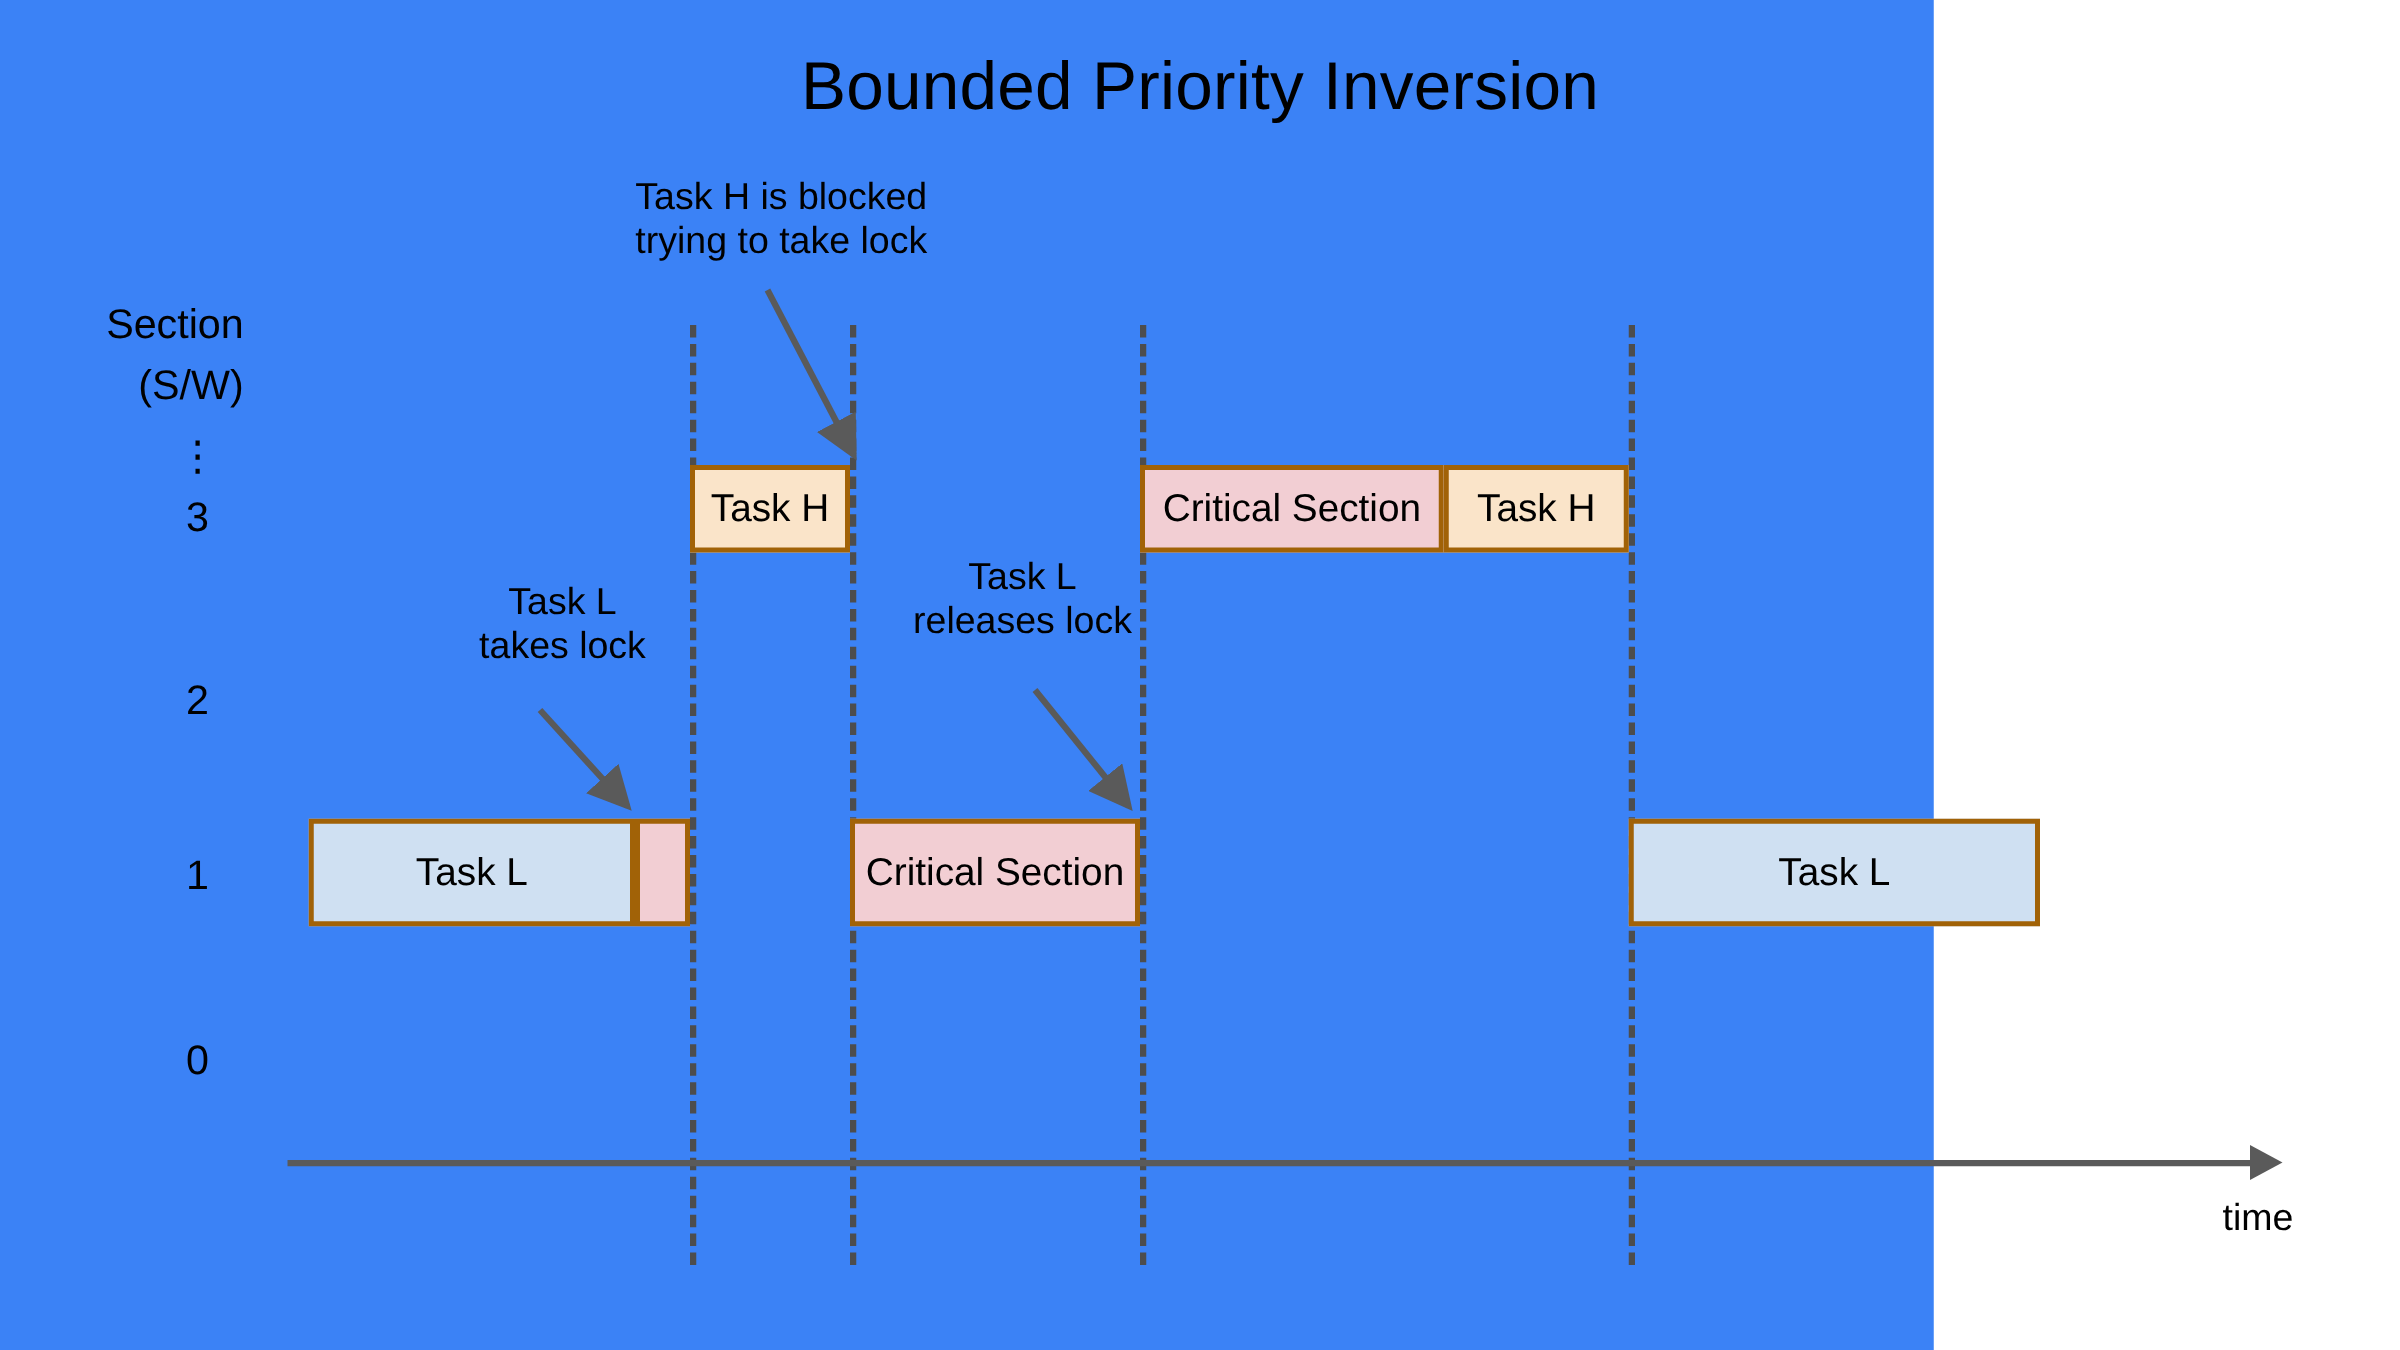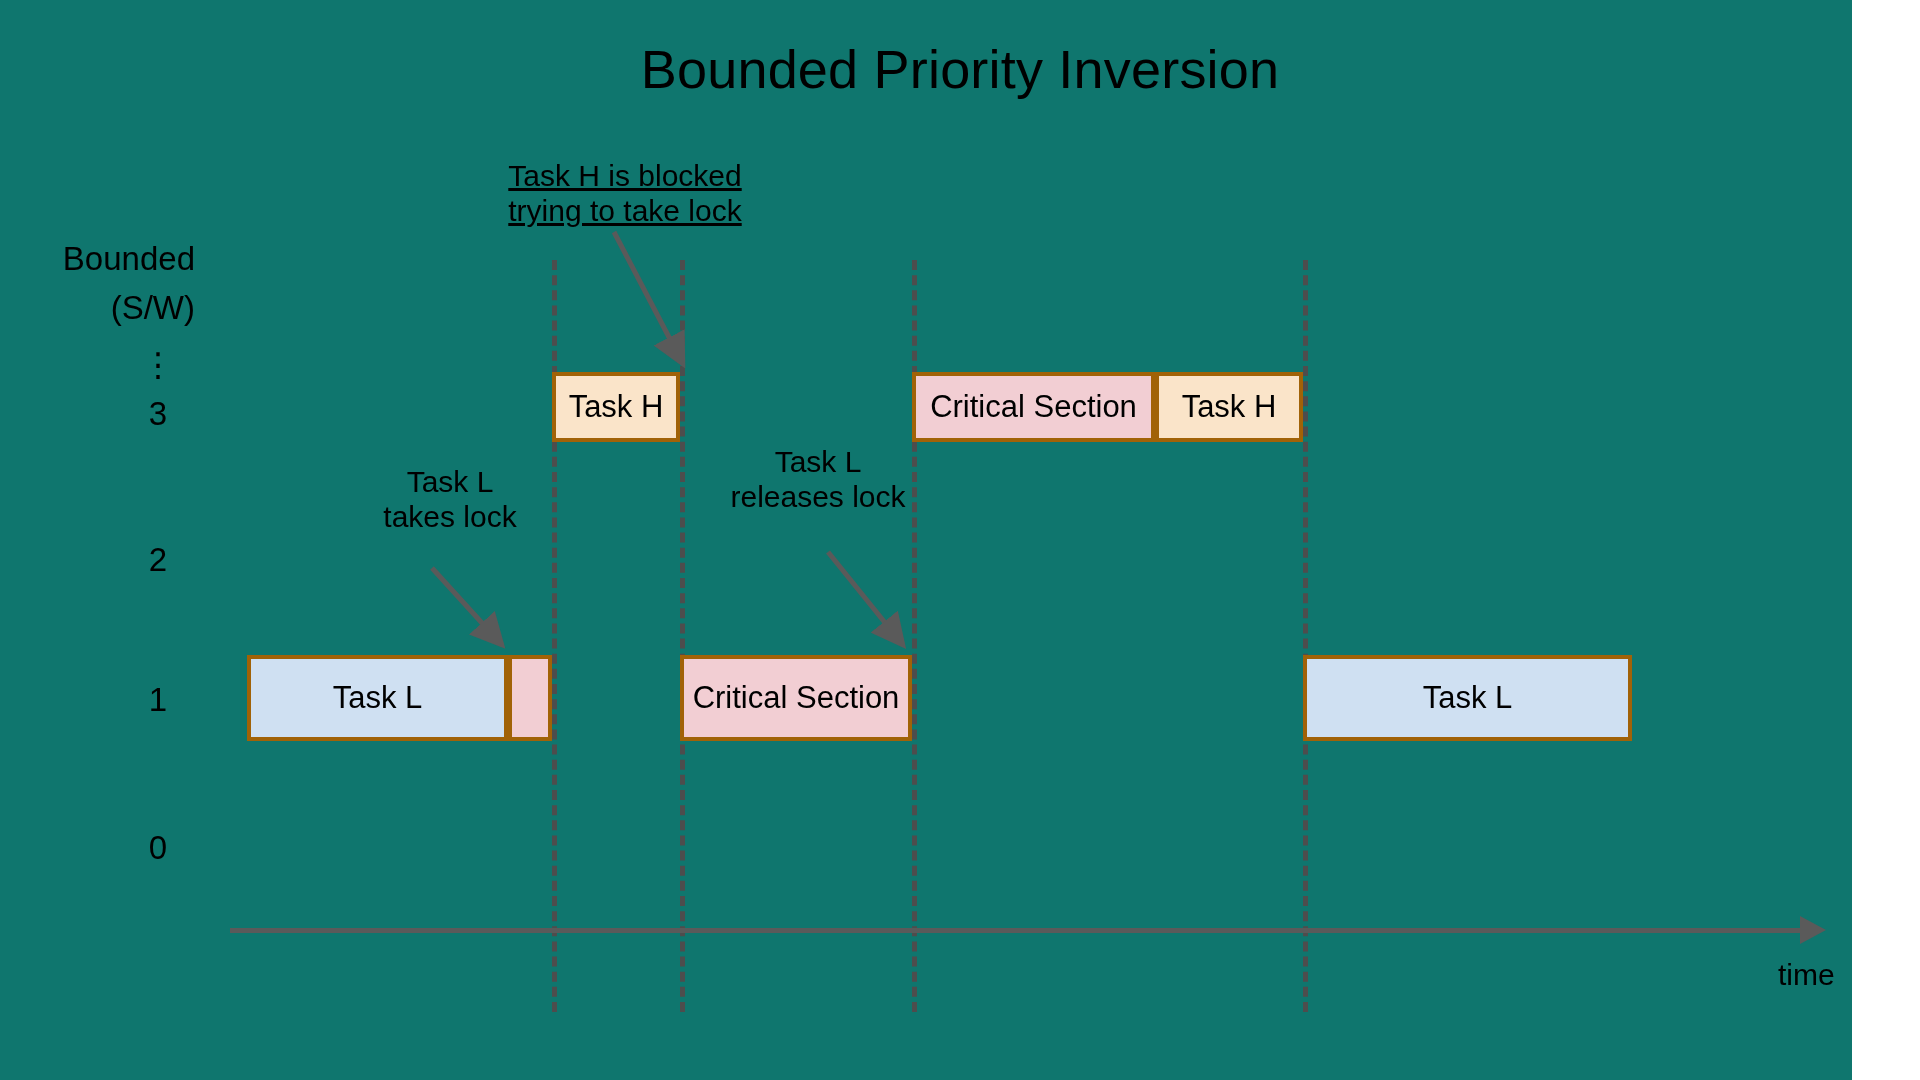--- a/index.html
+++ b/index.html
@@ -10,23 +10,23 @@
   }
   body {
     width: 1920px;
     height: 1080px;
     overflow: hidden;
     font-family: "Liberation Sans", "DejaVu Sans", sans-serif;
     color: #000000;
   }
   #stage {
     position: relative;
-    width: 1852px;
+    width: 1547px;
     height: 1080px;
-    background: #0f766e;
+    background: #3b82f6;
   }
 
   
   #chart-title {
     position: absolute;
     left: 0;
     top: 38px;
     width: 1920px;
     text-align: center;
     font-size: 54px;
@@ -137,21 +137,21 @@
     pointer-events: none;
   }
 </style>
 </head>
 <body>
 
 <div id="stage">
 
   <div id="chart-title">Bounded Priority Inversion</div>
 
-  <div class="axis-label" id="ylabel-line1">Bounded</div>
+  <div class="axis-label" id="ylabel-line1">Section</div>
   <div class="axis-label" id="ylabel-line2">(S/W)</div>
 
   <div class="tick-dots" style="left:126px; top:348px;">⋮</div>
   <div class="tick-label" style="left:126px; top:395px;">3</div>
   <div class="tick-label" style="left:126px; top:541px;">2</div>
   <div class="tick-label" style="left:126px; top:681px;">1</div>
   <div class="tick-label" style="left:126px; top:829px;">0</div>
 
   <div class="event-line" style="left:552px;"></div>
   <div class="event-line" style="left:680px;"></div>
@@ -165,21 +165,21 @@
   <div class="block row-high" style="left:1155px; top:372px; width:148px; background:#fae4c9;">Task H</div>
 
   <div class="block row-low" style="left:247px; top:655px; width:261px; background:#cfe0f2;">Task L</div>
 
   <div class="block row-low" style="left:508px; top:655px; width:44px; background:#f2ced3;"></div>
 
   <div class="block row-low" style="left:680px; top:655px; width:232px; background:#f2ced3;">Critical Section</div>
 
   <div class="block row-low" style="left:1303px; top:655px; width:329px; background:#cfe0f2;">Task L</div>
 
-  <div class="annotation ann-center" style="left:490px; top:158px; width:270px;text-decoration:underline;">Task H is blocked
+  <div class="annotation ann-center" style="left:490px; top:140px; width:270px;">Task H is blocked
 trying to take lock</div>
 
   <div class="annotation ann-center" style="left:350px; top:464px; width:200px;">Task L
 takes lock</div>
 
   <div class="annotation ann-center" style="left:713px; top:444px; width:210px;">Task L
 releases lock</div>
 
   <div id="time-axis-line"></div>
   <div id="time-axis-arrow"></div>

